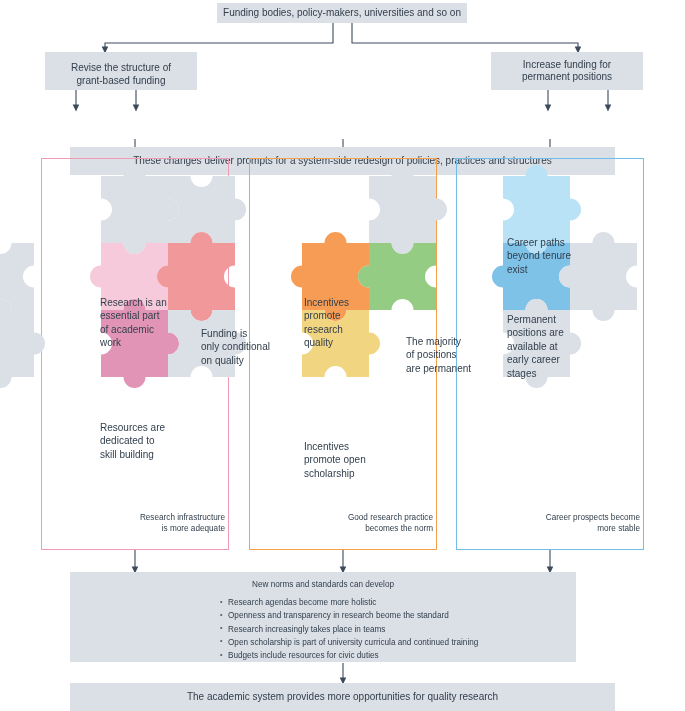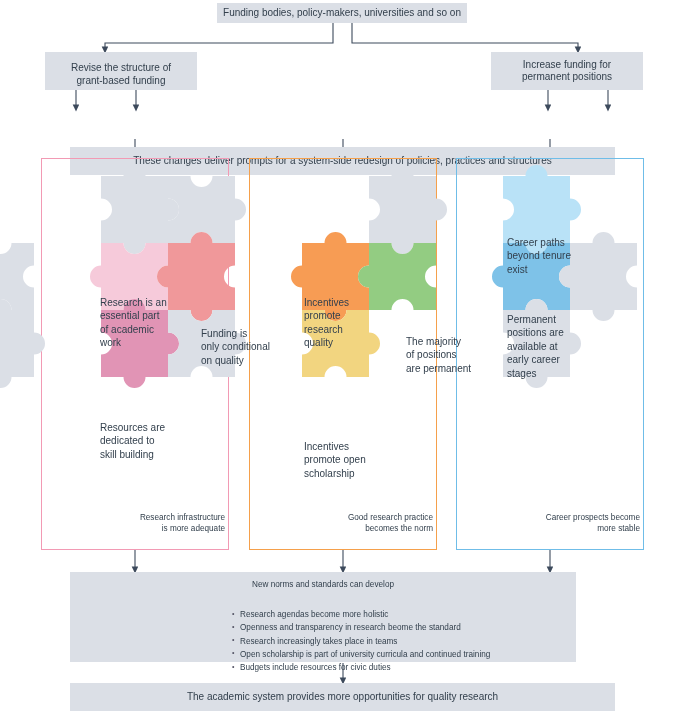--- a/index.html
+++ b/index.html
@@ -18,21 +18,21 @@
   .outline{position:absolute;box-sizing:border-box;background:transparent;}
   .grp-label{
     position:absolute;text-align:right;font-size:8.2px;line-height:1.35;
     color:#33404d;
   }
   .norms{
     position:absolute;background:#dbdfe6;box-sizing:border-box;
     font-size:8.2px;color:#33404d;
   }
   .norms .hdr{text-align:center;padding:8px 0 7px 0;font-size:8.2px;}
-  .norms ul{margin:12px;padding:0 0 16px 150px;list-style:none;}
+  .norms ul{margin:0;padding:0 0 16px 150px;list-style:none;}
   .norms li{position:relative;padding-left:8px;line-height:1.62;font-size:8.2px;}
   .norms li:before{content:"\2022";position:absolute;left:0;top:-0.5px;font-size:7px;color:#556;}
   svg{display:block;position:absolute;left:0;top:0;overflow:visible;}
   .pz-text{
     position:absolute;font-size:10px;line-height:1.34;color:#33404d;
     box-sizing:border-box;white-space:pre-line;
   }
 </style>
 </head>
 <body>

